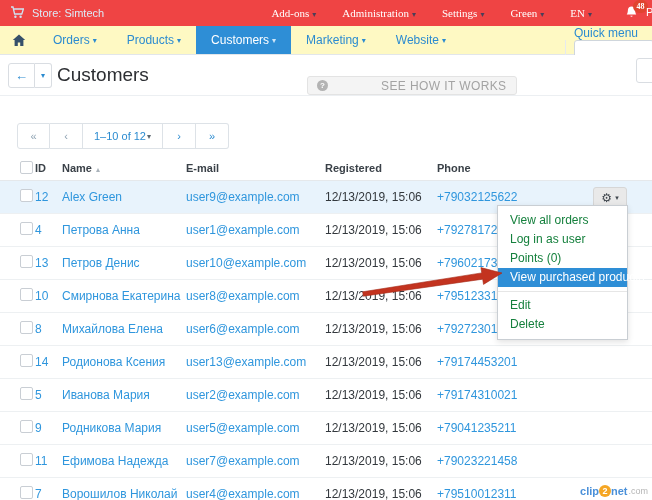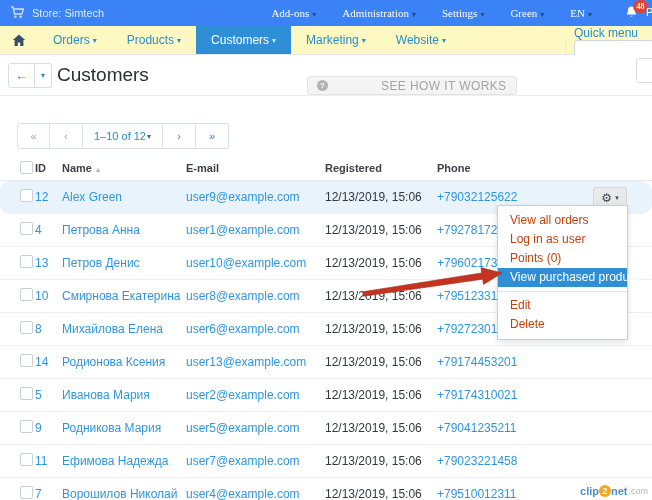--- a/index.html
+++ b/index.html
@@ -1,20 +1,20 @@
 <!DOCTYPE html>
 <html><head>
 <meta charset="utf-8">
 <style>
   * { margin:0; padding:0; box-sizing:border-box; }
   body { background:#fff; font-family:"Liberation Sans", "DejaVu Sans", sans-serif; }
   .page { position:relative; width:652px; height:500px; background:#fff; overflow:hidden; }
 
   
-  .topbar { position:absolute; top:0; left:0; width:652px; height:26px; background:#3b82f6;
+  .topbar { position:absolute; top:0; left:0; width:652px; height:26px; background:#ef4444;
             display:flex; align-items:center; padding:0 10px; color:#eaf3fb; font-size:11px; }
   .topbar .store { margin-left:8px; color:#dcebf7; }
   .topbar .tmenu { margin-left:auto; display:flex; align-items:center; gap:26px;font-family:Liberation Serif, serif; }
   .tmenu-item { color:#fff; cursor:pointer; white-space:nowrap; }
   .tmenu-item .caret, .nav-item .caret { font-size:8px; color:rgba(20,60,95,.75); margin-left:3px; }
   .nav-item .caret { color:#2b8bd0; }
   .bell-wrap { position:relative; margin-left:6px; width:18px; height:16px; }
   .badge { position:absolute; top:-5px; left:9px; min-width:15px; height:13px; background:#e0442f;
            border-radius:8px; color:#fff; font-size:8px; font-weight:bold; display:flex;
            align-items:center; justify-content:center; padding:0 3px; }
@@ -60,42 +60,42 @@
   .pg.nav-sq { width:33px; }
   .pg.muted { color:#8fa3b3; }
   .pg.range { padding:0 11px; gap:1px; }
   .pg.range .caret { font-size:8px; color:#5b6770; }
 
   
   .table { position:absolute; top:156px; left:0; width:652px; }
   .trow { display:flex; align-items:center; padding-left:20px; font-size:12px; }
   .thead { height:25px; border-bottom:1px solid #e5e8eb; color:#3a4148; font-weight:bold; font-size:11px; }
   .drow { height:33px; border-bottom:1px solid #edf0f2; position:relative; }
-  .drow.hl { background:#e8f3fc;border-radius:11px; }
+  .drow.hl { background:#e8f3fc; }
   .c-check { width:15px; }
   .c-id { width:27px; }
   .c-name { width:124px; }
   .c-email { width:139px; }
   .c-reg { width:112px; color:#33383d; }
   .c-phone { flex:1; }
   .thead .c-id, .thead .c-name, .thead .c-email, .thead .c-reg, .thead .c-phone { color:#3a4148; cursor:pointer; }
   .link { color:#2f96dd; cursor:pointer; text-decoration:none; white-space:nowrap; overflow:hidden; }
   .checkbox { width:13px; height:13px; background:#fff; border:1px solid #c9ced4; border-radius:2px;
               display:inline-block; cursor:pointer; }
   .sort-caret { font-size:8px; color:#aab3bb; margin-left:4px; }
   .gear-btn { position:absolute; right:25px; top:6px; width:34px; height:21px; background:#e9e9e9;
               border:1px solid #d6d6d6; border-radius:3px; display:flex; align-items:center;
               justify-content:center; gap:3px; cursor:pointer; }
   .gear-btn .g { font-size:12px; color:#3f464d; line-height:1; }
   .gear-btn .caret { font-size:7px; color:#3f464d; }
 
   
   .ctx-menu { position:absolute; left:497px; top:205px; width:131px; background:#fff;
               border:1px solid #c9ced3; box-shadow:0 2px 6px rgba(0,0,0,.12); z-index:10; padding:5px 0; }
-  .ctx-item { height:19px; line-height:19px; padding:0 12px; font-size:12px; color:#c2410c;
+  .ctx-item { height:19px; line-height:19px; padding:0 12px; font-size:12px; color:#15803d;
               cursor:pointer; white-space:nowrap; }
   .ctx-item.hl { background:#2e8ed6; color:#fff; }
   .ctx-div { border-top:1px solid #e6e6e6; margin:4px 0; }
 
   
   .arrow-svg { position:absolute; left:0; top:0; width:652px; height:500px; z-index:11; pointer-events:none; }
   .watermark { position:absolute; right:4px; bottom:3px; z-index:12; font-size:11px; font-weight:bold;
                display:flex; align-items:center; }
   .wm-blue { color:#4a90d9; }
   .wm-2 { width:12px; height:12px; border-radius:50%; background:#f5a623; color:#fff; font-size:9px;

